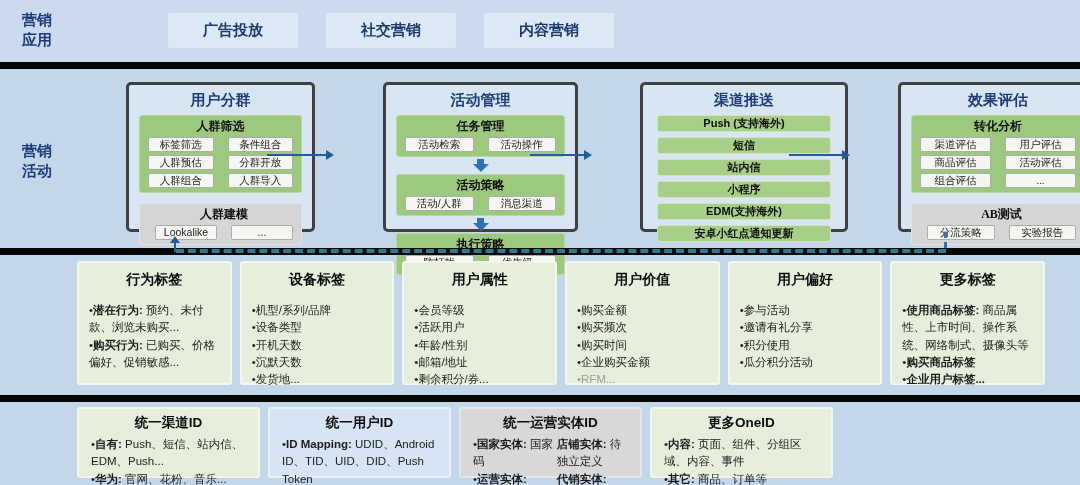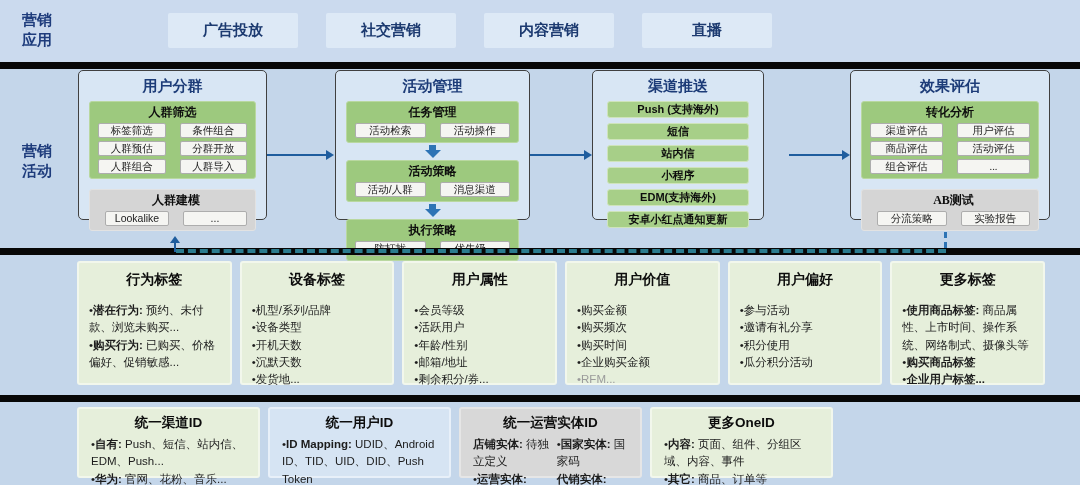--- a/index.html
+++ b/index.html
@@ -14,22 +14,22 @@
   
   .band-apps { position:absolute; left:0; top:0; width:1080px; height:62px; background:#cbdaee; }
   .apps-row { position:absolute; left:168px; top:13px; display:flex; gap:28px; }
   .app-btn { width:130px; height:35px; background:#dde9f6; border-radius:2px;
     display:flex; align-items:center; justify-content:center;
     font-size:15px; font-weight:bold; color:#1c3a70; }
 
   
   .band-campaign { position:absolute; left:0; top:69px; width:1080px; height:179px; }
   .band-campaign .band-label { top:72px; }
-  .panel { position:absolute; top:1px; height:150px; background:#d8e6f4;
-    border:1px solid #404040; border-radius:5px; display:flex; flex-direction:column; }
+  .panel { position:absolute; top:13px; height:150px; background:#d8e6f4;
+    border:3px solid #404040; border-radius:5px; display:flex; flex-direction:column;margin-left:48px; }
   .panel-title { text-align:center; font-size:15px; font-weight:bold; color:#1d3c78; margin:6px 0 5px; }
   .group { margin:0 10px 0; border-radius:3px; padding:1px 5px 4px; }
   .group.green { background:#9dc97e; border:1px solid #b9d8a0; }
   .group.gray  { background:#d5d5d5; border:1px solid #e2e2e2;padding-left:12px; }
   .group-title { text-align:center; font-size:12px; font-weight:bold; color:#0d0d0d; margin:1px 0 2px; }
   .btn-grid { display:grid; grid-template-columns:1fr 1fr; gap:3px 14px; padding:0 3px; }
   .chip { background:#f5f5f2; border:1px solid #adadad; border-radius:2px; font-size:10.5px;
     color:#222; text-align:center; line-height:13px; height:15px; overflow:hidden; white-space:nowrap; }
   .diamond { width:13px; height:13px; background:#2e74b5; transform:rotate(45deg); margin:5px auto; }
   .v-arrow { display:flex; flex-direction:column; align-items:center; margin:2px auto; }
@@ -75,21 +75,20 @@
 
 <div class="page">
 
   <div class="band-apps">
     <div class="band-label" style="top:10px;">营销
 应用</div>
     <div class="apps-row">
       <div class="app-btn">广告投放</div>
       <div class="app-btn">社交营销</div>
       <div class="app-btn">内容营销</div>
-      <div class="app-btn">直播</div>
     </div>
   </div>
   <div class="divider" style="top:62px;"></div>
 
   <div class="band-campaign">
     <div class="band-label">营销
 活动</div>
 
     <div class="panel" style="left:78px; width:189px;">
       <div class="panel-title">用户分群</div>
@@ -144,21 +143,21 @@
         <div class="group-title">执行策略</div>
         <div class="btn-grid">
           <div class="chip">防打扰</div>
           <div class="chip">优先级...</div>
         </div>
       </div>
     </div>
 
     <div class="h-arrow" style="left:530px; top:85px; width:55px;"></div>
 
-    <div class="panel" style="left:592px; width:172px;">
+    <div class="panel" style="left:592px; width:208px;">
       <div class="panel-title">渠道推送</div>
       <div class="bar">Push (支持海外)</div>
       <div class="bar">短信</div>
       <div class="bar">站内信</div>
       <div class="bar">小程序</div>
       <div class="bar">EDM(支持海外)</div>
       <div class="bar">安卓小红点通知更新</div>
     </div>
 
     <div class="h-arrow" style="left:789px; top:85px; width:54px;"></div>
@@ -258,22 +257,22 @@
     </div>
 
     <div class="src-card blue">
       <div class="src-title">统一用户ID</div>
       <div class="ti"><strong>ID Mapping:</strong><span> UDID、Android ID、TID、UID、DID、Push Token</span></div>
     </div>
 
     <div class="src-card gray">
       <div class="src-title">统一运营实体ID</div>
       <div class="pair-grid">
+        <div class="ti"><strong>国家实体:</strong><span> 国家码</span></div>
         <div class="ti nb"><strong>店铺实体:</strong><span> 待独立定义</span></div>
-        <div class="ti"><strong>国家实体:</strong><span> 国家码</span></div>
         <div class="ti"><strong>运营实体:</strong><span> beCode</span></div>
         <div class="ti nb"><strong>代销实体:</strong><span> seCode</span></div>
       </div>
     </div>
 
     <div class="src-card green">
       <div class="src-title">更多OneID</div>
       <div class="ti"><strong>内容:</strong><span> 页面、组件、分组区域、内容、事件</span></div>
       <div class="ti"><strong>其它:</strong><span> 商品、订单等</span></div>
     </div>

